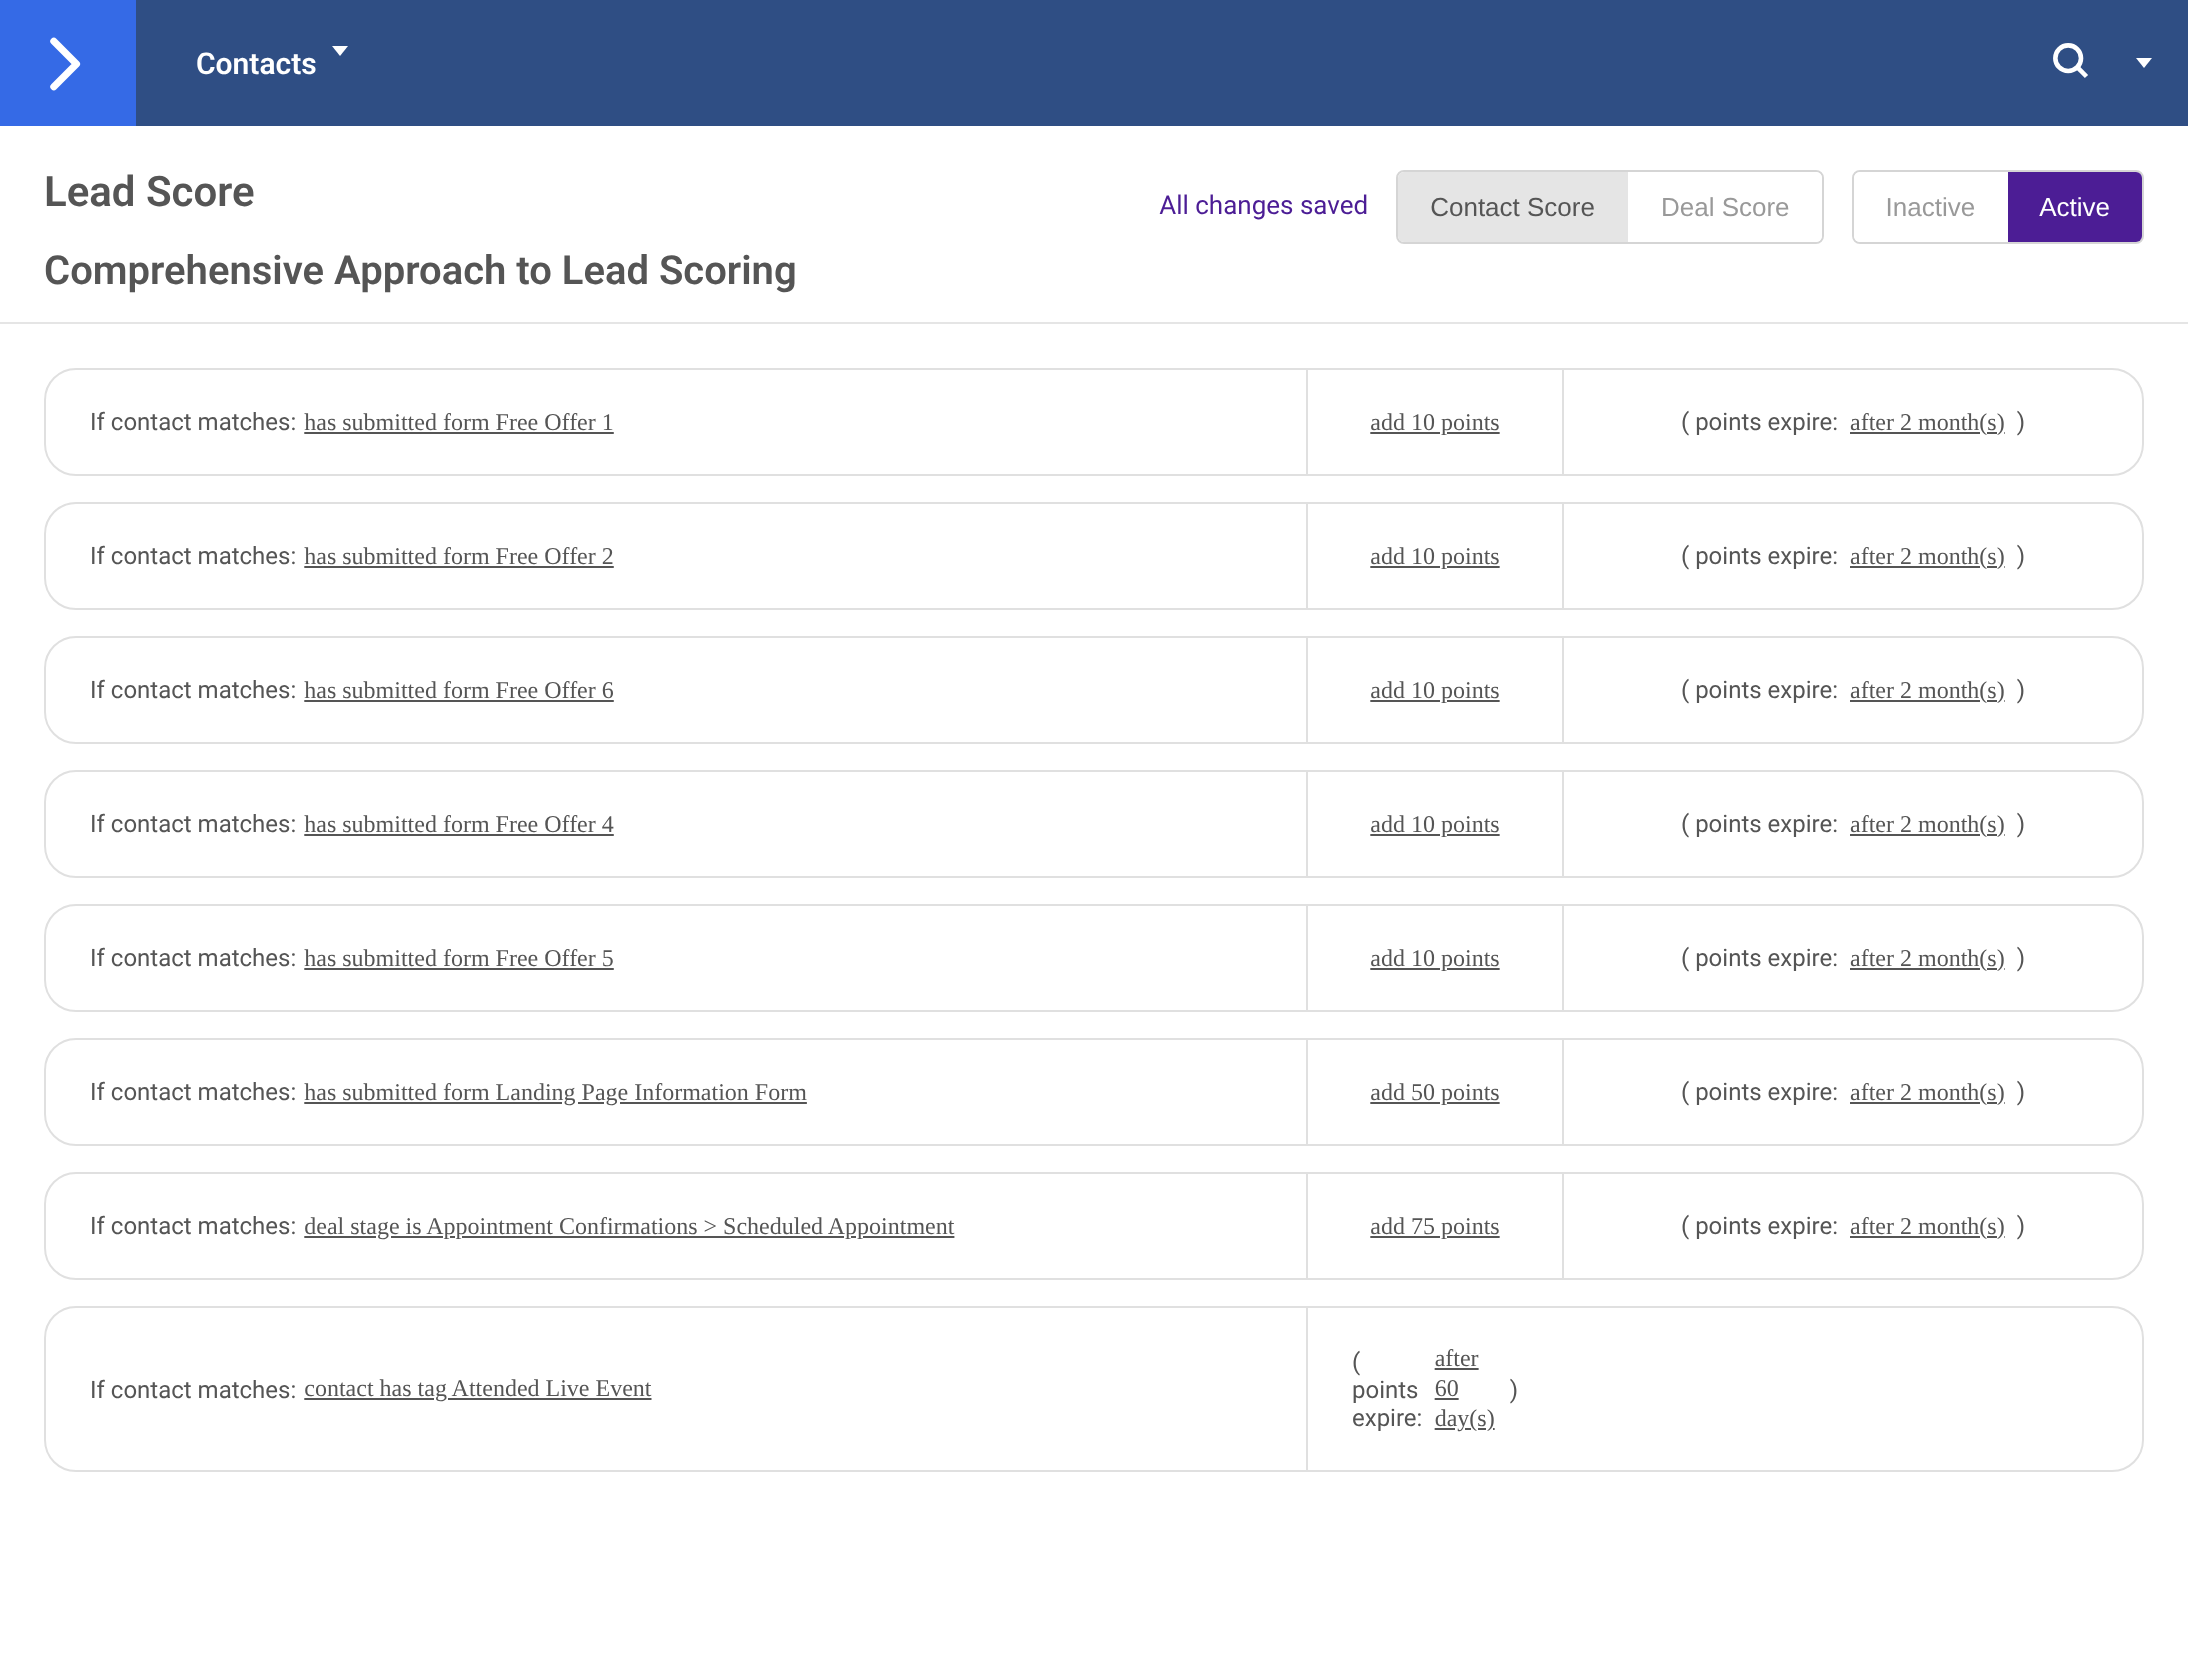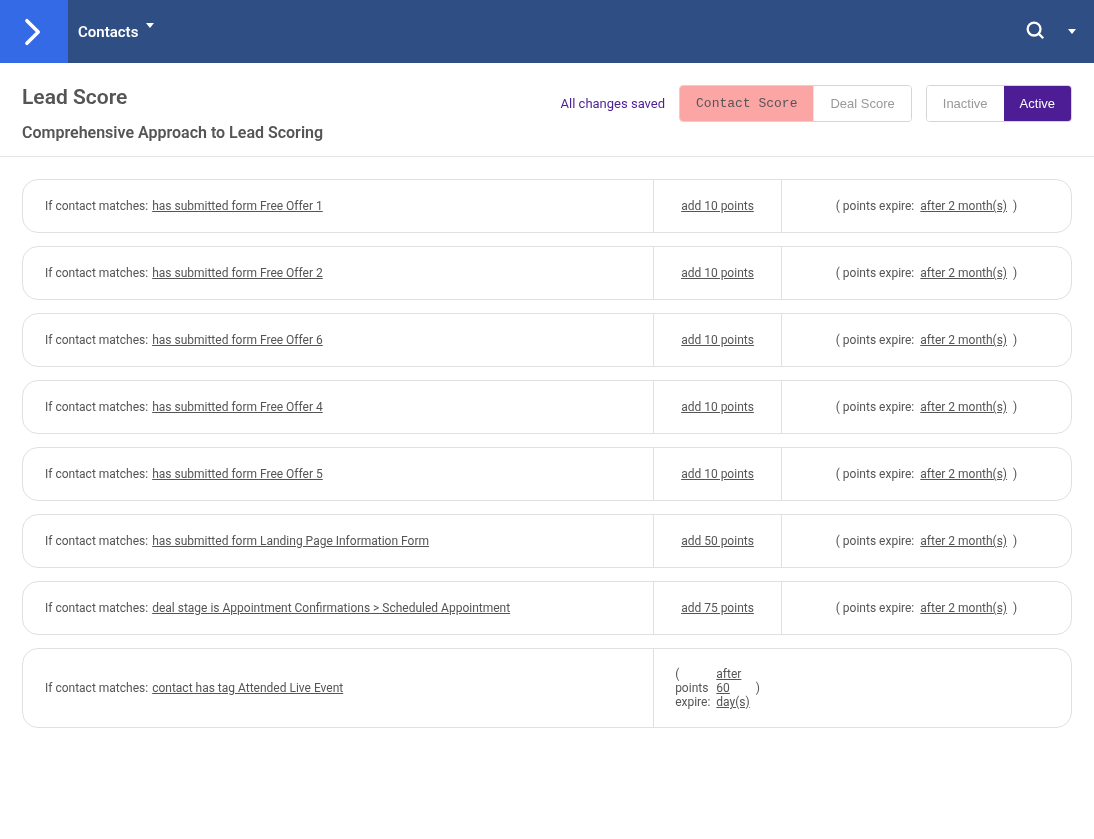--- a/index.html
+++ b/index.html
@@ -26,21 +26,21 @@
       height: 63px;
       background: #356ae6;
       display: flex;
       align-items: center;
       justify-content: center;
     }
     .nav-title-wrap {
       display: flex;
       align-items: flex-start;
       gap: 8px;
-      padding-left: 10px;
+      padding-left: 30px;
       font-weight: 600;
       font-size: 15px;
     }
     .chev {
       width: 0; height: 0;
       border-left: 4px solid transparent;
       border-right: 4px solid transparent;
       border-top: 5px solid #fff;
     }
     .topnav-right {
@@ -59,21 +59,21 @@
       align-items: flex-start;
       border-bottom: 1px solid #e5e5e5;
     }
     .page-title {
       font-size: 21px;
       font-weight: 600;
       color: #555;
       margin-bottom: 14px;
     }
     .page-subtitle {
-      font-size: 16px;
+      font-size: 20px;
       font-weight: 600;
       color: #555;
     }
     .head-right {
       display: flex;
       align-items: center;
       gap: 14px;
     }
     .saved-text {
       font-size: 13px;
@@ -88,23 +88,22 @@
     }
     .seg-btn {
       padding: 10px 16px;
       font-size: 13px;
       cursor: pointer;
       background: #fff;
       border: none;
       color: #999;
     }
     .seg-btn.selected {
-      background: #fca5a5;
-      color: #555;
-      font-family: Liberation Mono, monospace;
+      background: #e5e5e5;
+      color: #555;
     }
     .seg-btn + .seg-btn { border-left: 1px solid #e5e5e5; }
     .seg-btn.active-green {
       background: #4c1d95;
       color: #fff;
       border-left: none;
     }
 
     
     .rules {
@@ -125,20 +124,21 @@
       display: flex;
       align-items: center;
     }
     .cell + .cell { border-left: 1px solid #e0e0e0; }
     .cell-mid { justify-content: center; }
     .cell-right { justify-content: center; gap: 6px; }
     .link-u {
       text-decoration: underline;
       color: #555;
       cursor: pointer;
+      font-family: Liberation Serif, serif;
     }
     .pre { margin-right: 4px; }
   </style>
 </head>
 <body>
 
 <div class="topnav">
   <div class="logo-box">
     <svg width="34" height="34" viewBox="0 0 24 24" fill="none" stroke="#fff" stroke-width="2.5" stroke-linecap="round" stroke-linejoin="round">
       <polyline points="7 4 15 12 7 20"></polyline>

